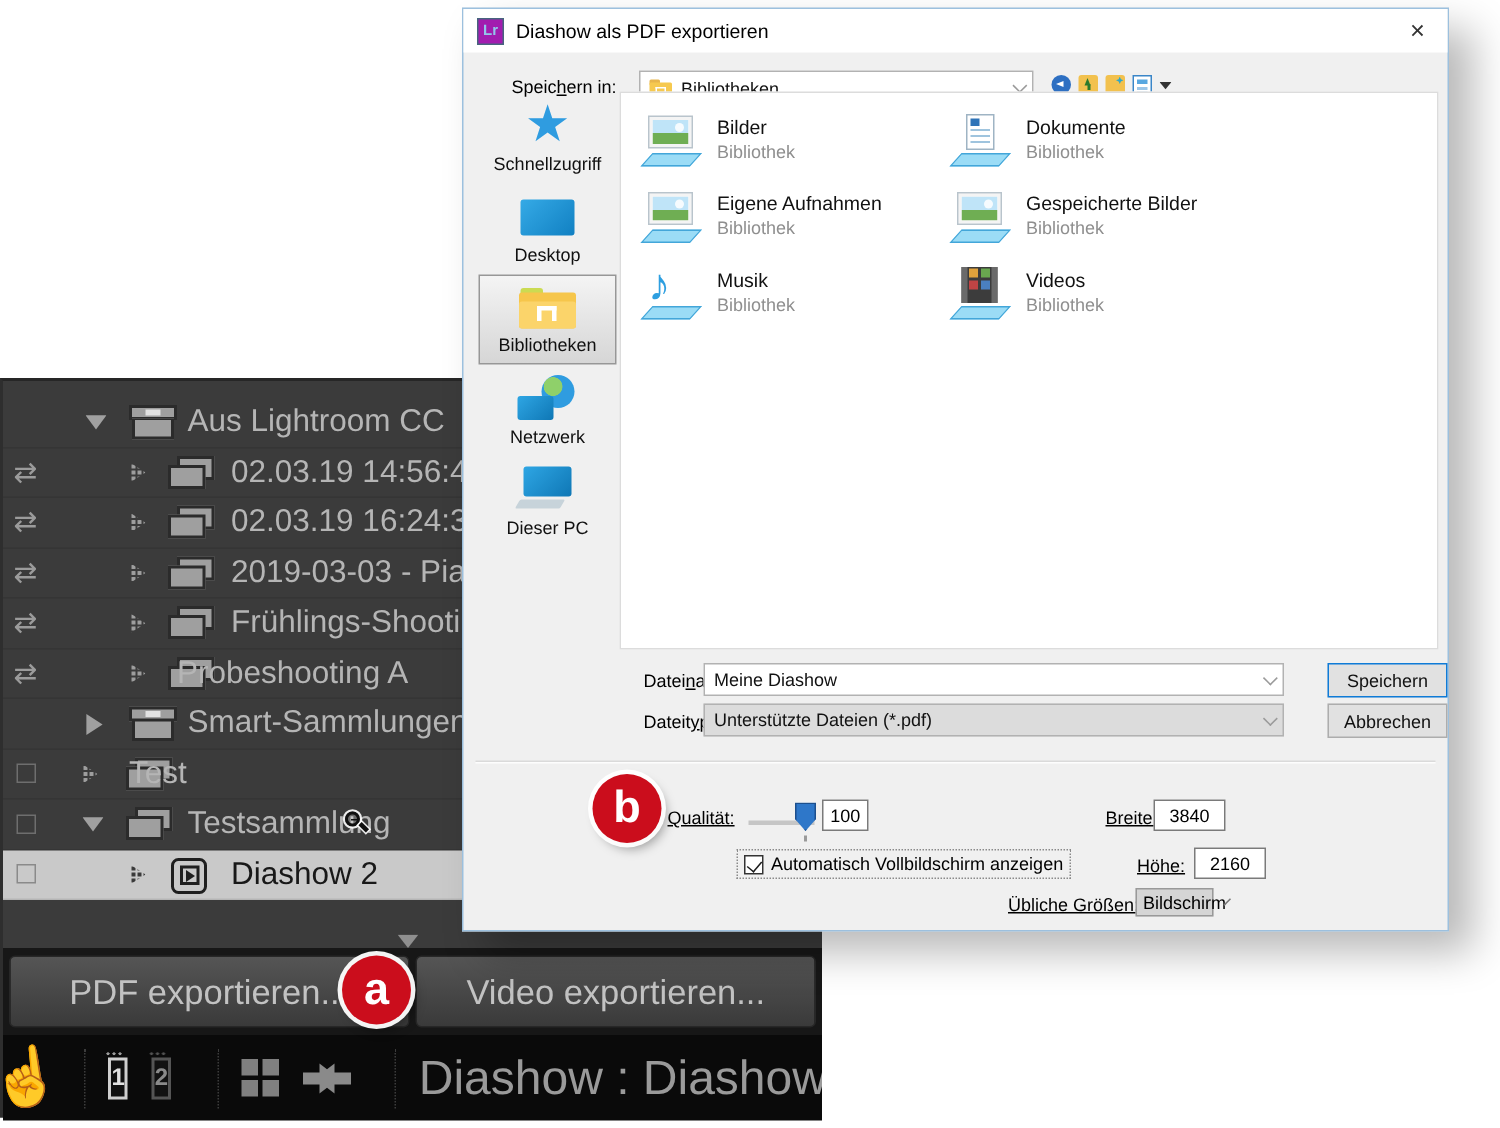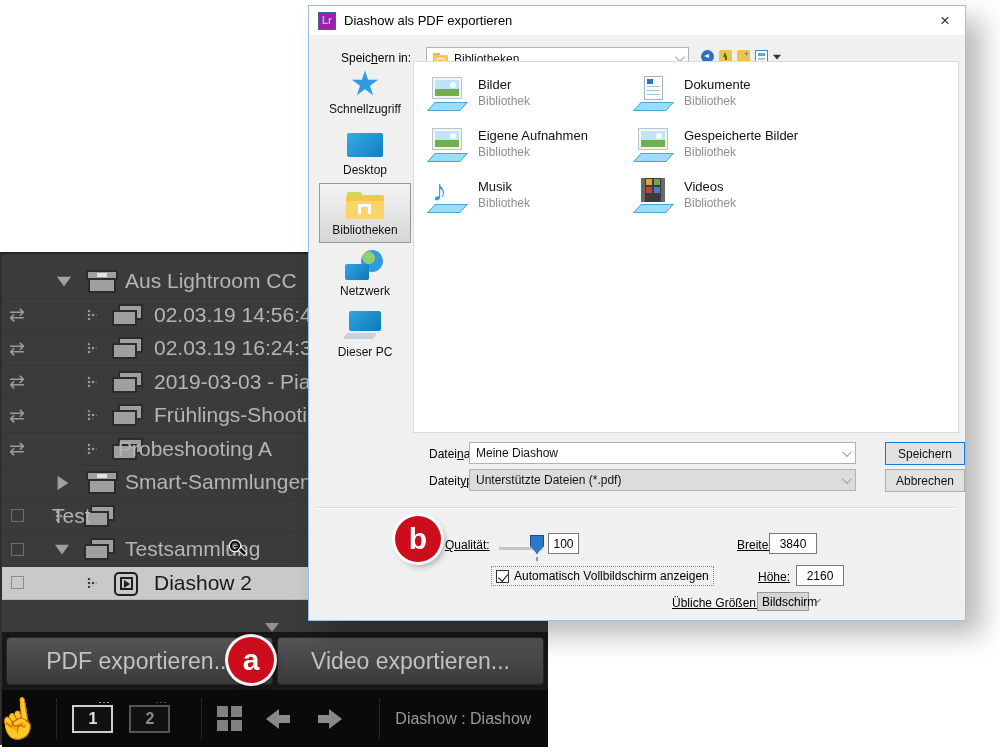--- a/index.html
+++ b/index.html
@@ -53,21 +53,21 @@
   .win.dim .dots { opacity:.5; }
   .grid-ic { display:grid; grid-template-columns:11px 11px; grid-template-rows:11px 11px; gap:3px; margin-right:22px; }
   .grid-ic div { background:#808080; }
   .nav-arr { position:relative; width:30px; height:20px; margin-right:20px; }
   .nav-arr .head { position:absolute; top:0; width:0; height:0; border-top:10px solid transparent; border-bottom:10px solid transparent; }
   .nav-arr .bar { position:absolute; top:6px; width:13px; height:8px; background:#8a8a8a; }
   .nav-arr.left .head { left:2px; border-right:13px solid #8a8a8a; }
   .nav-arr.left .bar { left:13px; }
   .nav-arr.right .head { right:2px; border-left:13px solid #8a8a8a; }
   .nav-arr.right .bar { right:13px; }
-  .status { font-size:16px; color:#9a9a9a; white-space:nowrap; }
+  .status { font-size:32px; color:#9a9a9a; white-space:nowrap; }
 
   
   .dialog { position:absolute; left:308px; top:5px; width:658px; height:616px; background:#f0f0f0; border:1px solid #9cc0de; box-shadow:16px 14px 26px rgba(0,0,0,.28); z-index:5; }
   .titlebar { height:29px; background:#fff; display:flex; align-items:center; padding:0 9px; gap:8px; }
   .lr-app-icon { width:18px; height:18px; background:#a21caf; border:1px solid #47647f; color:#93c5ea; font-size:10px; font-weight:bold; display:flex; align-items:center; justify-content:center; }
   .dlg-title { font-size:13px; color:#000; }
   .dlg-close { margin-left:auto; font-size:17px; color:#333; width:22px; text-align:center; cursor:default; }
 
   .savein-row { position:relative; height:24px; margin-top:12px; }
   .savein-label { position:absolute; left:32px; top:4px; font-size:12px; color:#000; }
@@ -253,21 +253,21 @@
 
       <div class="lr-row">
         <span class="rail">
             <span class="cbx"></span>
           </span>
         <span class="exp tri dotted" style="left:53px"></span>
         <span class="ic ic-stack" style="left:82px">
             <span class="bk"></span>
             <span class="fr"></span>
           </span>
-        <span class="lbl" style="margin-left:50px">Test</span>
+        <span class="lbl" style="margin-left:84px">Test</span>
       </div>
 
       <div class="lr-row">
         <span class="rail">
             <span class="cbx"></span>
           </span>
         <span class="exp tri down" style="left:53px"></span>
         <span class="ic ic-stack" style="left:82px">
             <span class="bk"></span>
             <span class="fr"></span>

